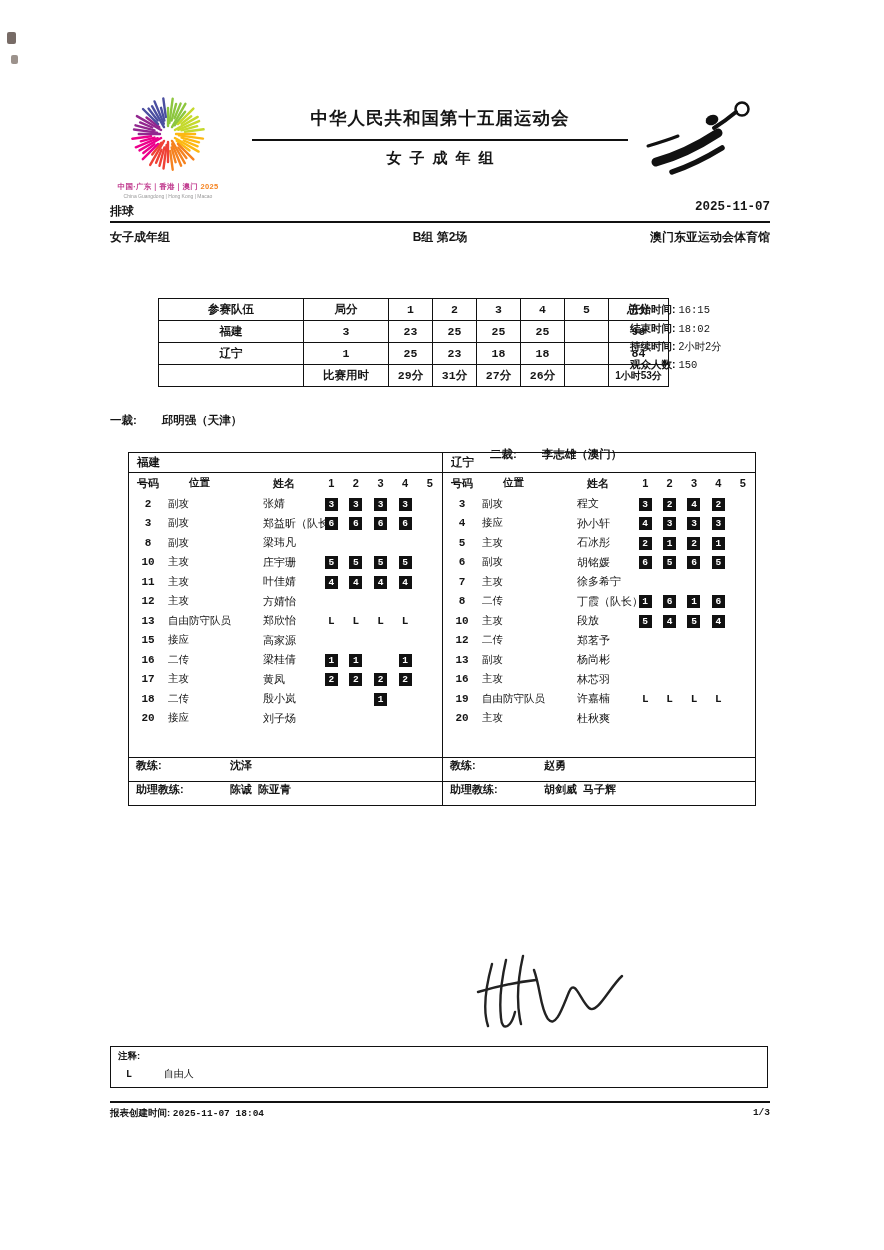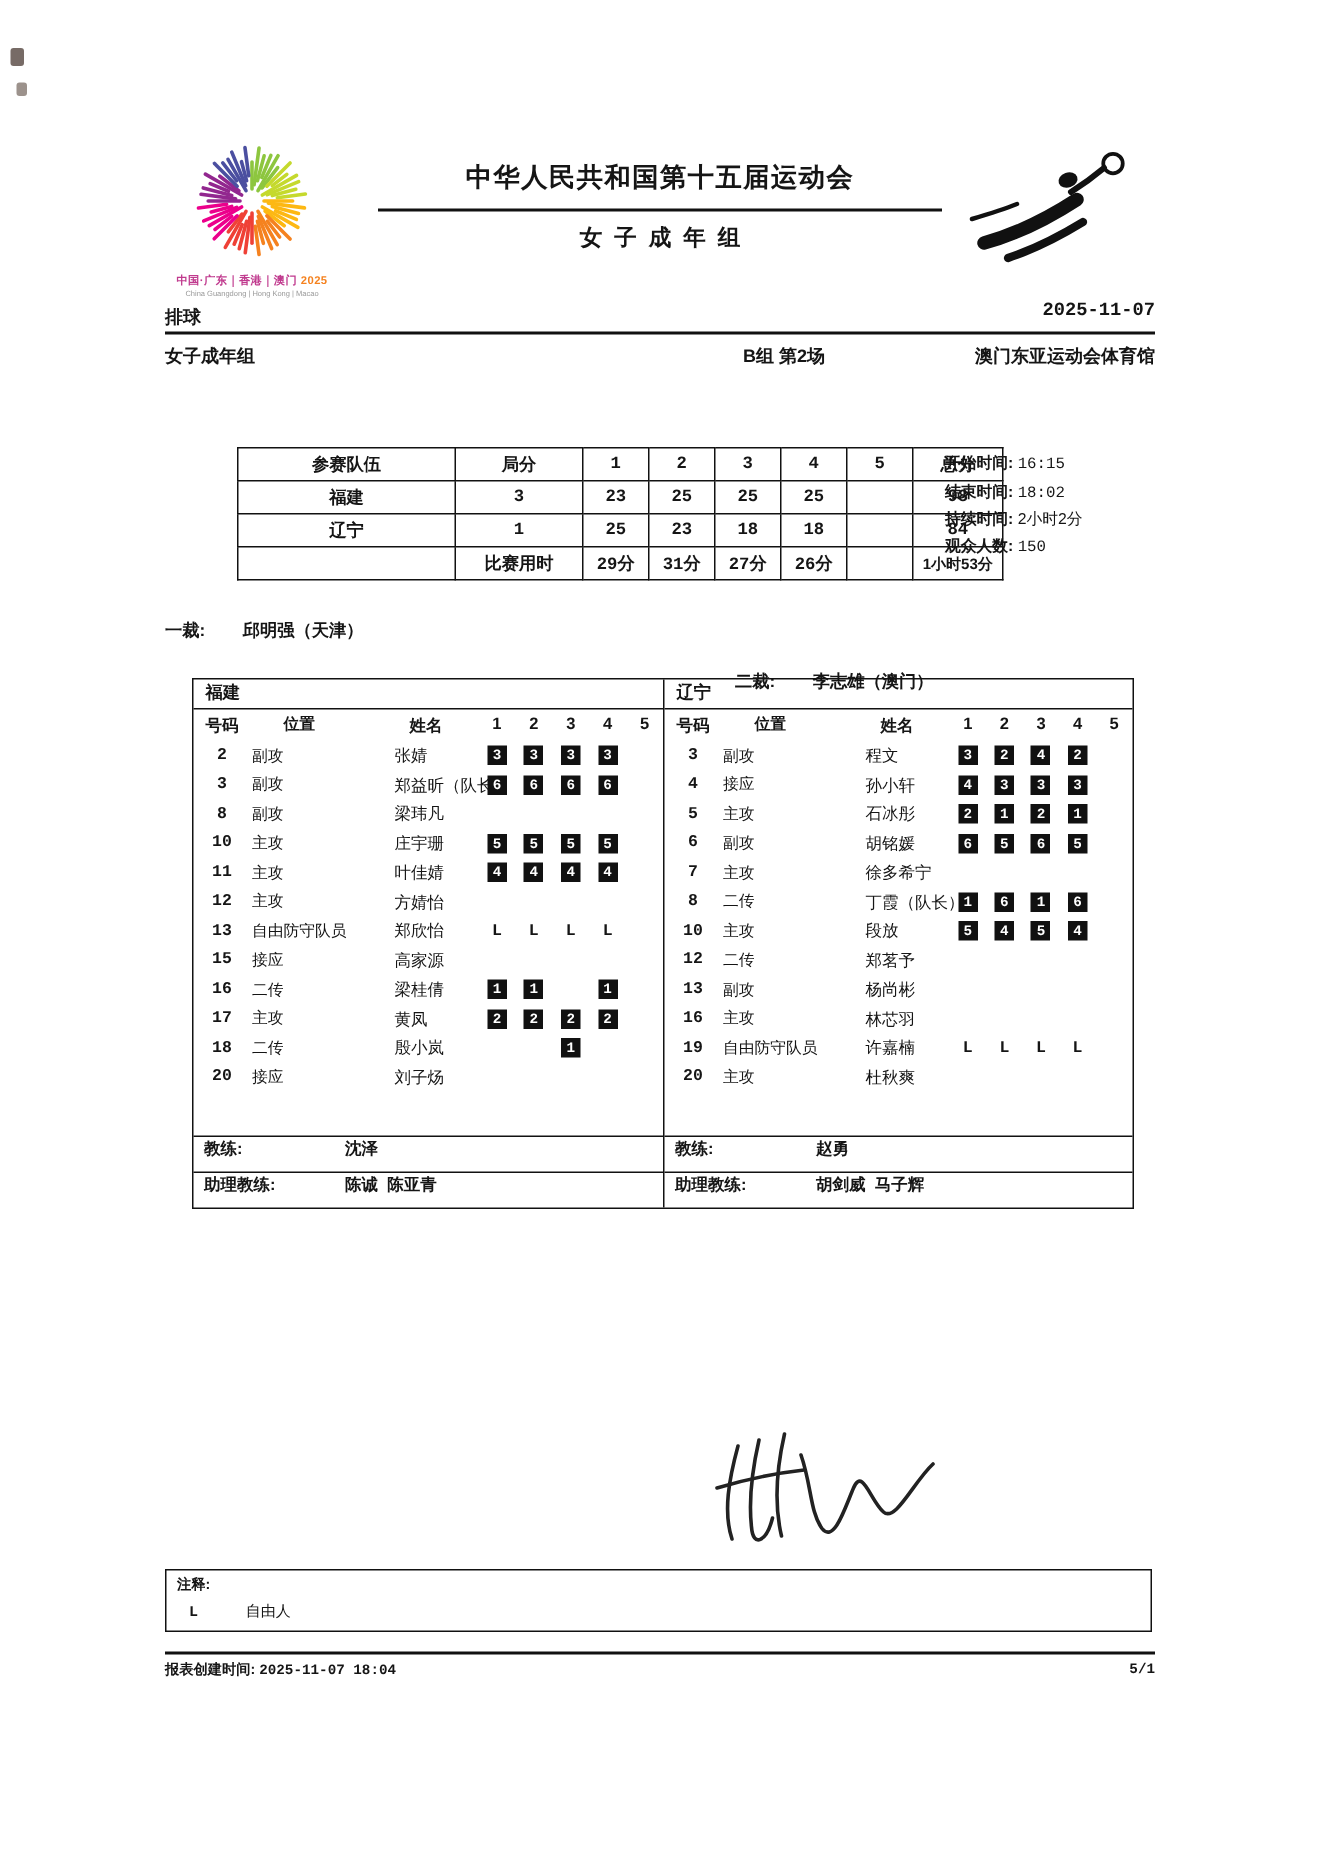--- a/index.html
+++ b/index.html
@@ -24,21 +24,21 @@
   .t-rule{border:none;border-top:2px solid #111;margin:9px 0 0 0;}
   .t-bulletin{font-size:15px;font-weight:700;letter-spacing:8px;text-indent:8px;margin-top:8px;}
   .pictogram{left:642px;top:96px;}
 
   .sport-label{left:110px;top:203px;font-size:12px;font-weight:700;}
   .date-value{left:655px;top:200px;width:115px;text-align:right;font-size:12.5px;font-weight:700;}
   .rule-main{left:110px;top:221px;width:660px;border-top:2px solid #111;}
   .group-row{left:110px;top:229px;width:660px;display:flex;font-size:12px;font-weight:700;}
   .group-row span{flex:1;}
   .gr-left{text-align:left;}
-  .gr-mid{text-align:right;}
+  .gr-mid{text-align:center;}
   .gr-right{text-align:right;}
 
   
   .score-wrap{left:146px;top:298px;margin-left:12px;}
   table.score{border-collapse:collapse;font-size:11.5px;}
   table.score th,table.score td{border:1px solid #111;height:21px;text-align:center;padding:0 2px;font-weight:700;}
   .c-team{width:140px;} .c-sets{width:80px;} .c-set{width:39px;} .c-total{width:55px;}
   .c-total.small{font-size:10px;white-space:nowrap;}
 
   .match-info{left:630px;top:301px;font-size:10.5px;line-height:17.5px;white-space:nowrap;}
@@ -546,16 +546,16 @@
     <div class="notes-label">注释:</div>
     <div class="notes-line">
       <span class="notes-code mono">L</span>
       <span>自由人</span>
     </div>
   </div>
 
   <div class="abs footer-rule"></div>
   <div class="abs footer-row">
     <span><span>报表创建时间:</span> <span class="mono">2025-11-07 18:04</span></span>
-    <span class="mono">5/1</span>
+    <span class="mono">1/3</span>
   </div>
 
 </div>
 
 </body></html>

